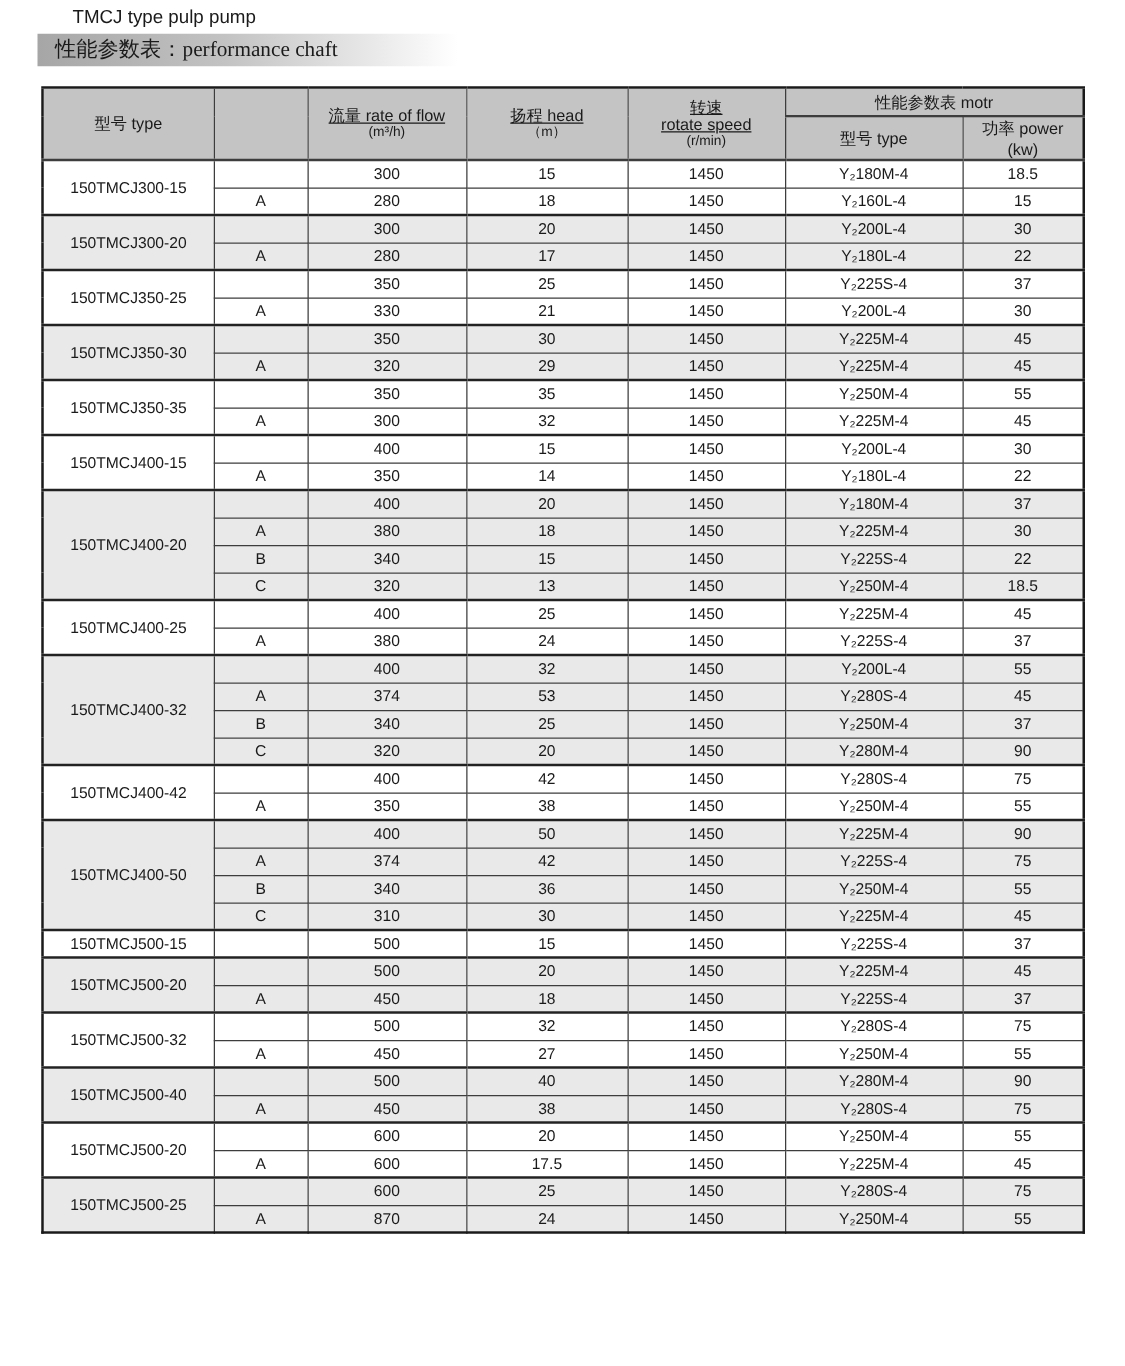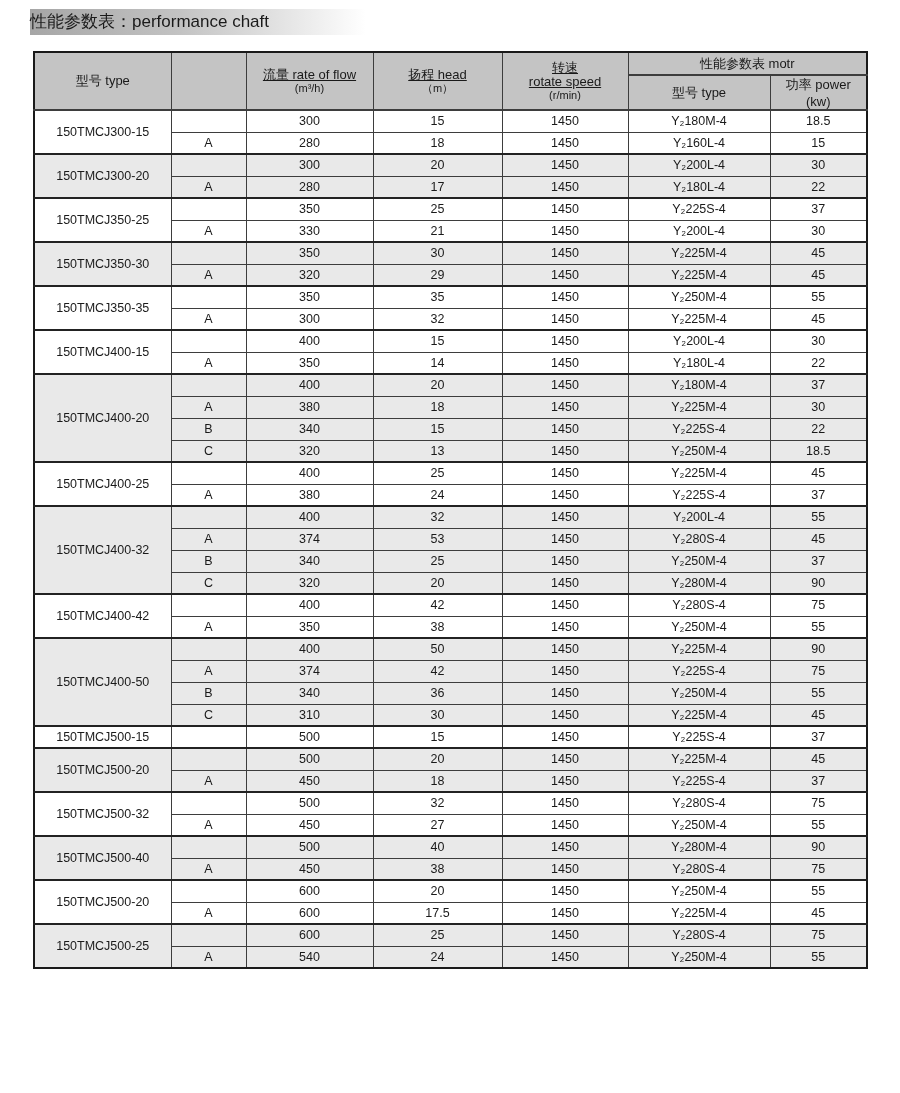--- a/index.html
+++ b/index.html
@@ -18,23 +18,25 @@
     letter-spacing: 0.5px;
   }
   .subtitle {
     margin: 1px 0 0 58px;
     font-size: 15px;
   }
   .section-bar {
     margin: 5px 0 0 30px;
     width: 336px; height: 26px;
     line-height: 26px;
+    padding-left: 14px;
     font-size: 17px;
     background: linear-gradient(to right, #a6a6a6 0%, #c3c3c3 45%, #e9e9e9 80%, #ffffff 100%);
     white-space: nowrap;
+    font-family: Liberation Serif, serif;
   }
   table.perf {
     margin: 16px 0 0 33px;
     width: 833px;
     border-collapse: collapse;
     table-layout: fixed;
   }
   table.perf th, table.perf td {
     border: 1px solid #3d3d3d;
     text-align: center;
@@ -65,20 +67,21 @@
   col.c-flow   { width: 127px; }
   col.c-head   { width: 129px; }
   col.c-speed  { width: 126px; }
   col.c-motor  { width: 142px; }
   col.c-power  { width: 97px; }
 </style>
 </head>
 <body>
 
 <div class="page">
+  <div class="subtitle">TMCJ type pulp pump</div>
   <div class="section-bar">性能参数表：performance chaft</div>
 
   <table class="perf">
     <colgroup>
       <col class="c-model">
         <col class="c-var">
         <col class="c-flow">
         <col class="c-head">
       <col class="c-speed">
         <col class="c-motor">
@@ -425,21 +428,21 @@
           <td rowspan="2" class="model-cell">150TMCJ500-25</td>
           <td></td>
           <td>600</td>
           <td>25</td>
           <td>1450</td>
           <td>Y₂280S-4</td>
           <td>75</td>
         </tr>
         <tr class="shaded">
           <td>A</td>
-          <td>540</td>
+          <td>870</td>
           <td>24</td>
           <td>1450</td>
           <td>Y₂250M-4</td>
           <td>55</td>
         </tr>
       </tbody>
   </table>
 </div>
 
 </body></html>

